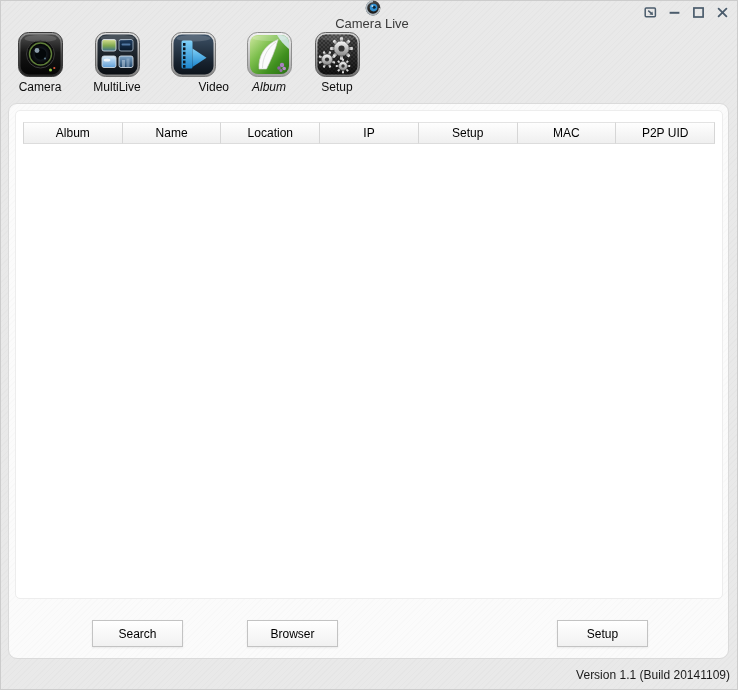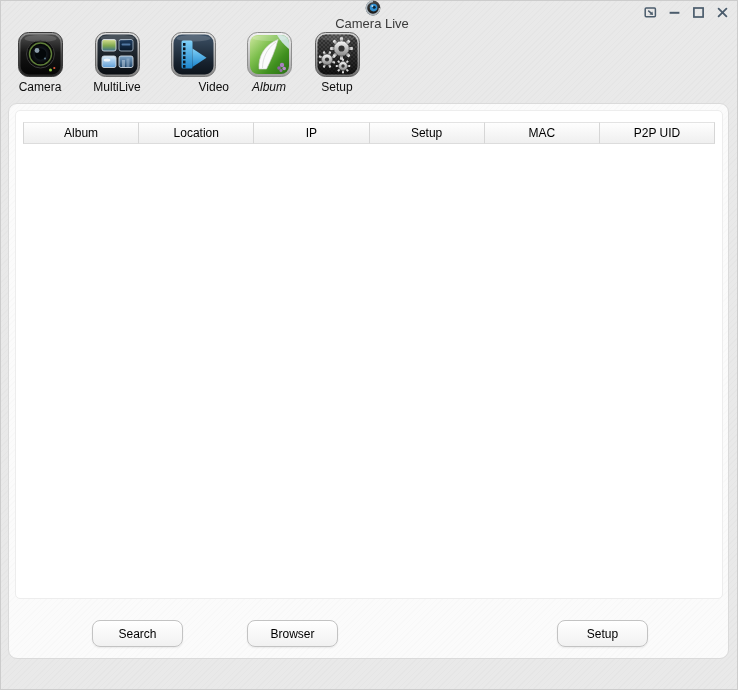--- a/index.html
+++ b/index.html
@@ -46,21 +46,21 @@
     background:linear-gradient(#fefefe,#efefef);
     border-top:1px solid #e3e3e3; border-bottom:1px solid #dcdcdc; border-right:1px solid #d6d6d6;
   }
   .header-cell:first-child { border-left:1px solid #d6d6d6; }
   .list-body { position:absolute; left:7px; right:7px; top:33px; bottom:8px; background:#fff; }
 
   
   .action-btn {
     position:absolute; top:620px; width:91px; height:27px;
     background:linear-gradient(#ffffff,#f1f1f1);
-    border:1px solid #c3c3c3; border-radius:8px;
+    border:1px solid #c3c3c3; border-radius:0;
     font-family:"Liberation Sans", sans-serif; font-size:12px; color:#000;
     box-shadow:0 1px 2px rgba(0,0,0,.07); cursor:default;
   }
   #btn-search  { left:92px; }
   #btn-browser { left:247px; }
   #btn-clear   { left:402px; }
   #btn-setup   { left:557px; }
 
   
   .status-text { position:absolute; right:8px; top:668px; font-size:12px; color:#1b1b1b; }
@@ -321,28 +321,30 @@
       <ellipse cx="22.5" cy="6" rx="17" ry="3" fill="#ffffff" opacity=".12"></ellipse>
     </svg>
     </span>
     <div class="toolbar-label">Setup</div>
   </div>
 
   <div class="panel">
     <div class="table-box">
       <div class="header-row">
         <div class="header-cell">Album</div>
+        <div class="header-cell">Name</div>
         <div class="header-cell">Location</div>
         <div class="header-cell">IP</div>
         <div class="header-cell">Setup</div>
         <div class="header-cell">MAC</div>
         <div class="header-cell">P2P UID</div>
       </div>
       <div class="list-body"></div>
     </div>
   </div>
 
   <button class="action-btn" id="btn-search">Search</button>
   <button class="action-btn" id="btn-browser">Browser</button>
   <button class="action-btn" id="btn-setup">Setup</button>
 
+  <div class="status-text">Version 1.1 (Build 20141109)</div>
 
 </div>
 
 </body></html>

